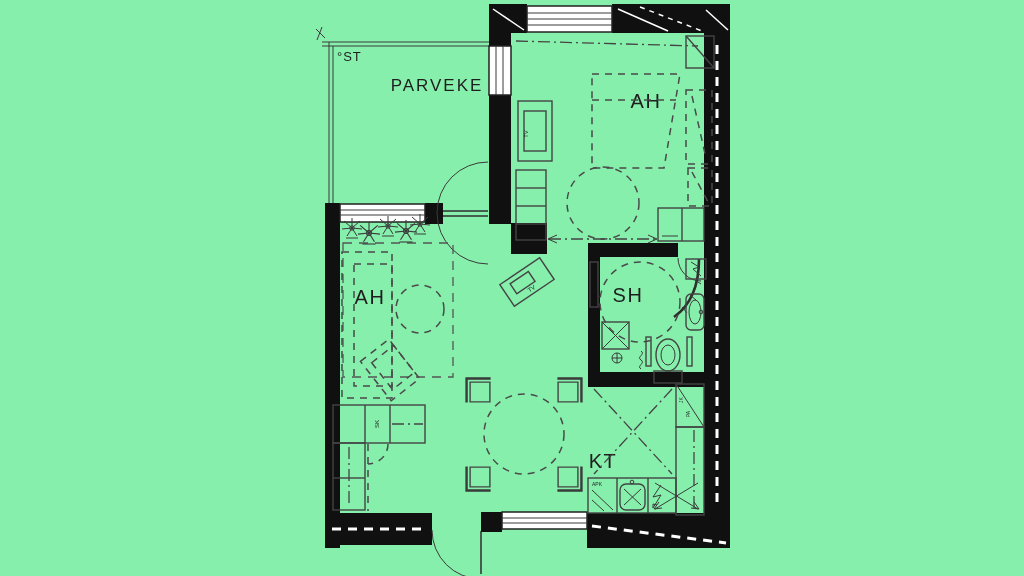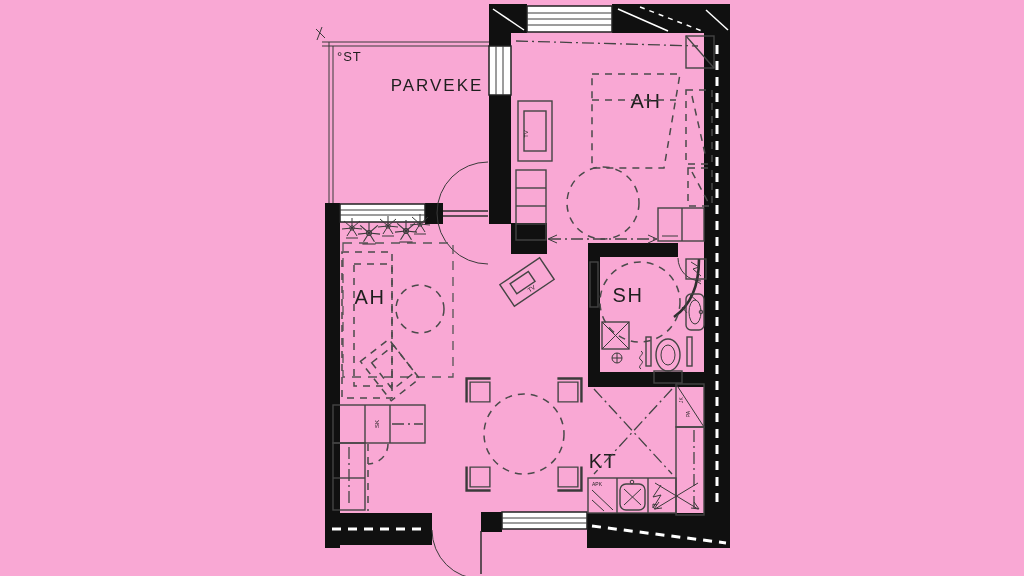--- a/index.html
+++ b/index.html
@@ -1,16 +1,16 @@
 <!DOCTYPE html>
 <html><head>
 <meta charset="utf-8">
 <style>
   html,body{margin:0;padding:0;background:#ffffff;}
-  .stage{position:relative;width:1024px;height:576px;background:#f9a8d4;overflow:hidden;
+  .stage{position:relative;width:1024px;height:576px;background:#86efac;overflow:hidden;
          font-family:"Liberation Sans",sans-serif;}
   svg{position:absolute;inset:0;}
   text{fill:#1e1e1e;font-family:"Liberation Sans",sans-serif;}
   .lbl{font-size:20px;letter-spacing:1.5px;}
   .lbl-md{font-size:17px;letter-spacing:2px;}
   .lbl-sm{font-size:13px;letter-spacing:1px;}
   .tiny{font-size:6px;letter-spacing:0px;}
   .micro{font-size:5px;}
   .wall{fill:#101010;stroke:none;}
   .ln{fill:none;stroke:#2e2e2e;stroke-width:1.5;}

